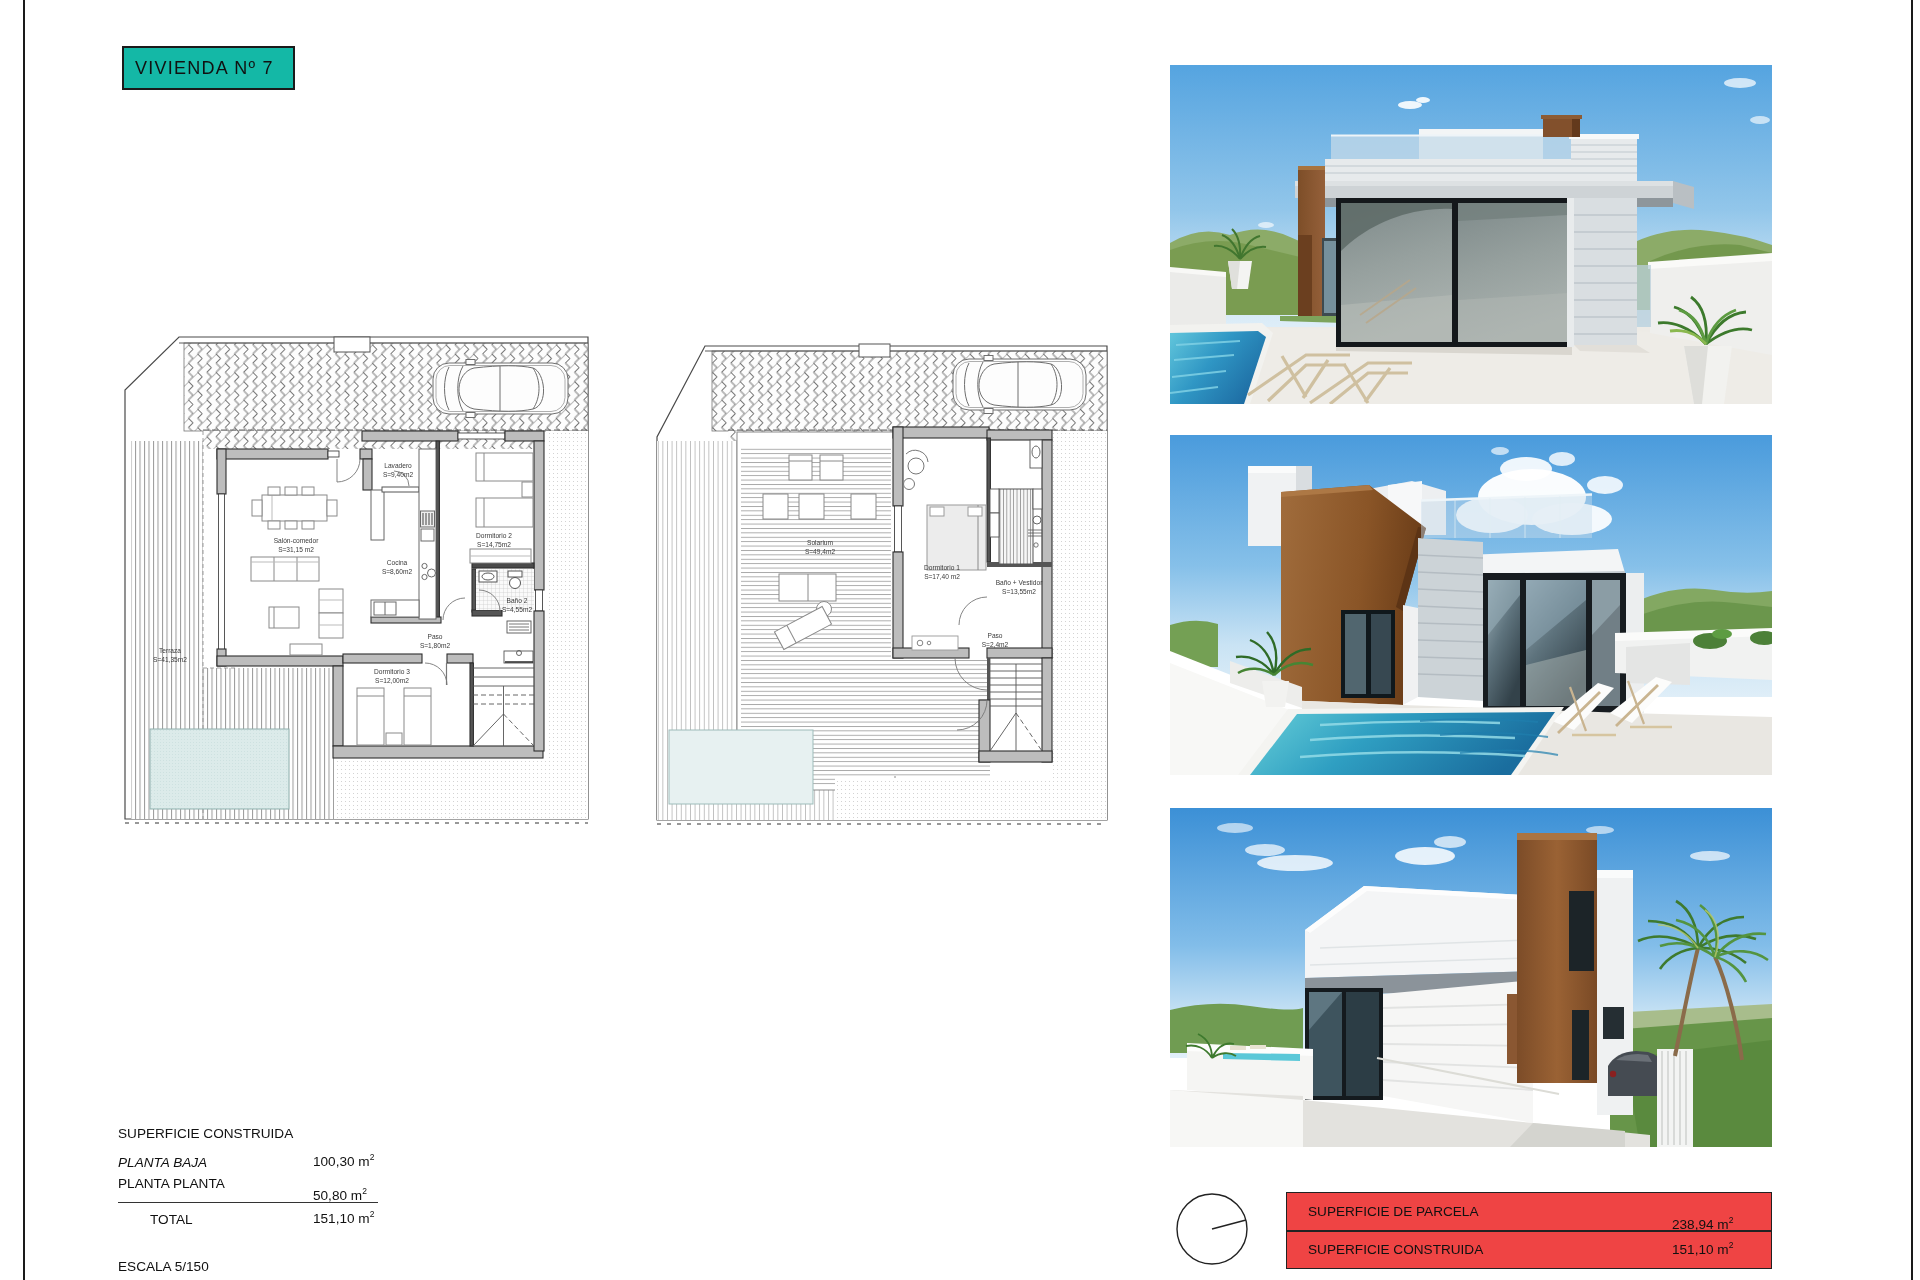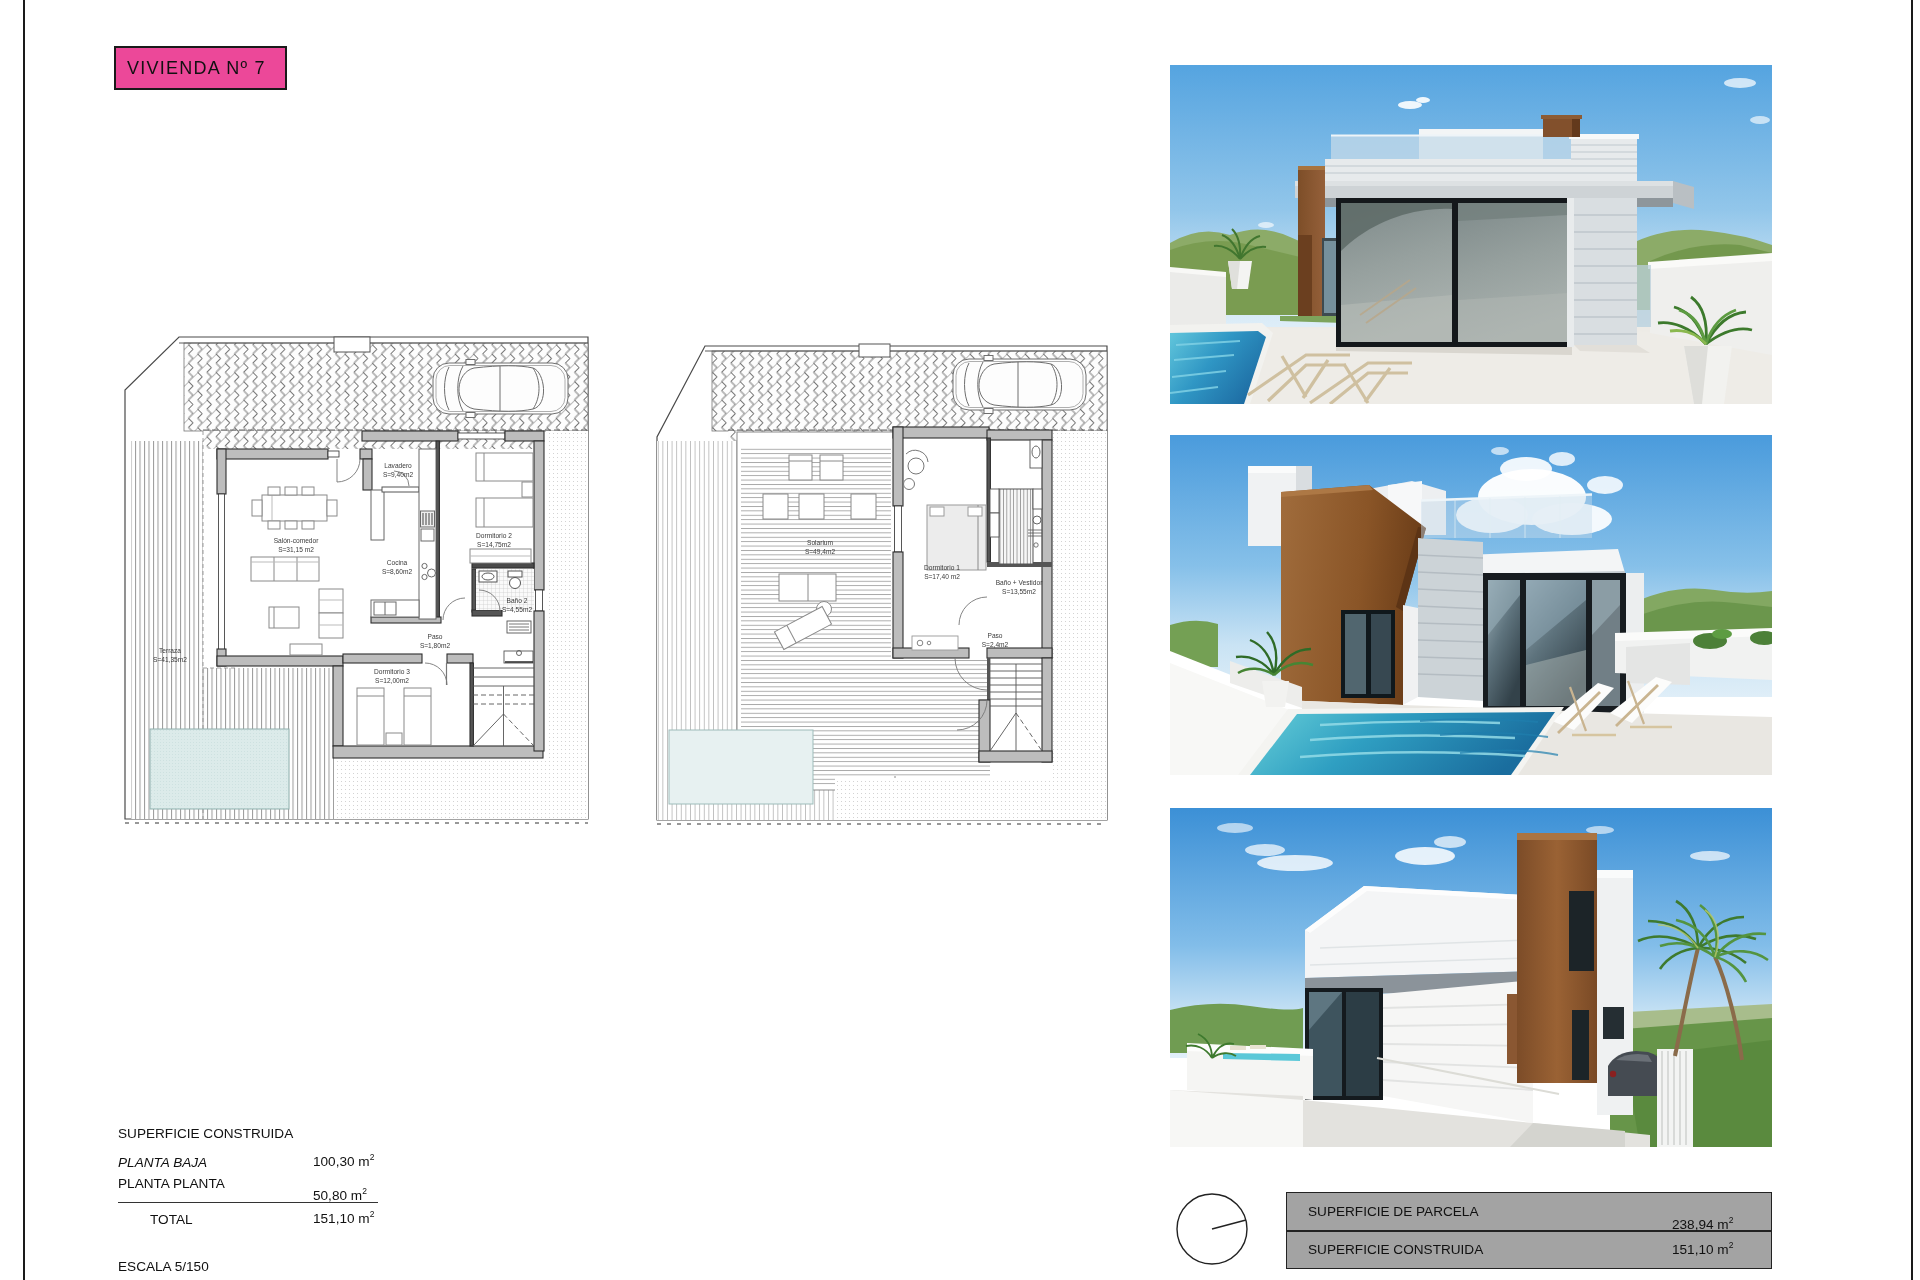--- a/index.html
+++ b/index.html
@@ -7,21 +7,21 @@
 .abs{position:absolute;}
 svg{display:block;}
 </style>
 </head>
 <body>
 
 <div class="abs" style="left:23px;top:0;width:2px;height:1280px;background:#1a1a1a;"></div>
 
 <div class="abs" style="left:1911px;top:0;width:2px;height:1280px;background:#1a1a1a;"></div>
 
-<div class="abs" style="left:114px;top:46px;width:169px;height:40px;border:2px solid #1a1a1a;background:#ec4899;display:flex;align-items:center;">
+<div class="abs" style="left:122px;top:46px;width:169px;height:40px;border:2px solid #1a1a1a;background:#14b8a6;display:flex;align-items:center;">
   <span style="font-size:18px;color:#111;padding-left:11px;letter-spacing:1.25px;">VIVIENDA Nº 7</span>
 </div>
 
 <div class="abs" id="plan1" style="left:113px;top:330px;filter:blur(0.3px);">
 <svg width="492" height="500" viewBox="113 330 492 500">
 <defs>
   <pattern id="hb1" width="13" height="13" patternUnits="userSpaceOnUse" patternTransform="rotate(-45)">
     <rect width="13" height="13" fill="#fdfdfd"></rect>
     <path d="M0,0 H13 M0,6.5 H6.5 M6.5,13 H13" stroke="#686868" stroke-width="0.9" fill="none"></path>
     <path d="M6.5,0 V6.5 M0,6.5 V13 M13,6.5 V13" stroke="#686868" stroke-width="0.9" fill="none"></path>
@@ -871,21 +871,21 @@
   <div style="position:absolute;left:195px;top:83px;">151,10 m<sup style="font-size:8.5px;">2</sup></div>
 
   <div style="position:absolute;left:0;top:133px;">ESCALA 5/150</div>
 </div>
 
 <svg class="abs" style="left:1176px;top:1193px;" width="72" height="72" viewBox="0 0 72 72">
   <circle cx="36" cy="36" r="35" fill="none" stroke="#222" stroke-width="1.4"></circle>
   <line x1="36" y1="36" x2="70" y2="27" stroke="#222" stroke-width="1.4"></line>
 </svg>
 
-<div class="abs" style="left:1286px;top:1192px;width:484px;height:75px;border:1.5px solid #222;background:#a3a3a3;">
+<div class="abs" style="left:1286px;top:1192px;width:484px;height:75px;border:1.5px solid #222;background:#ef4444;">
 
   <div style="position:absolute;left:0;top:37px;width:100%;height:1.5px;background:#222;"></div>
 
   <div style="position:absolute;left:21px;top:11px;font-size:13.6px;color:#111;">SUPERFICIE DE PARCELA</div>
   <div style="position:absolute;left:385px;top:22px;font-size:13.6px;color:#111;">238,94 m<sup style="font-size:8.5px;">2</sup></div>
 
   <div style="position:absolute;left:21px;top:49px;font-size:13.6px;color:#111;">SUPERFICIE CONSTRUIDA</div>
   <div style="position:absolute;left:385px;top:47px;font-size:13.6px;color:#111;">151,10 m<sup style="font-size:8.5px;">2</sup></div>
 </div>
 

